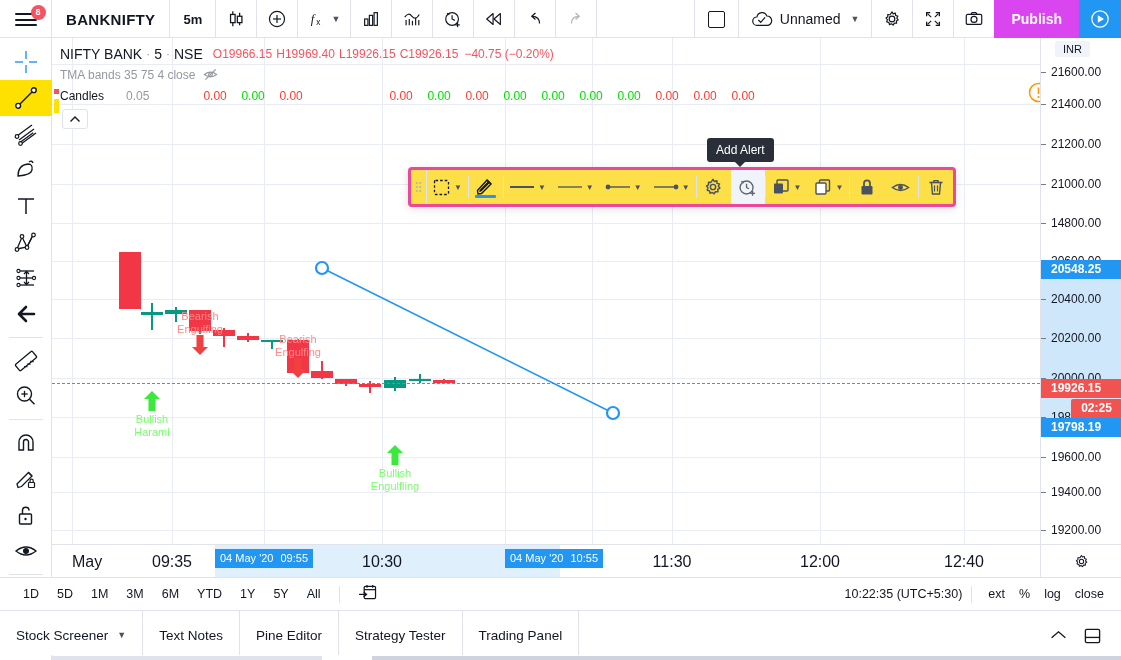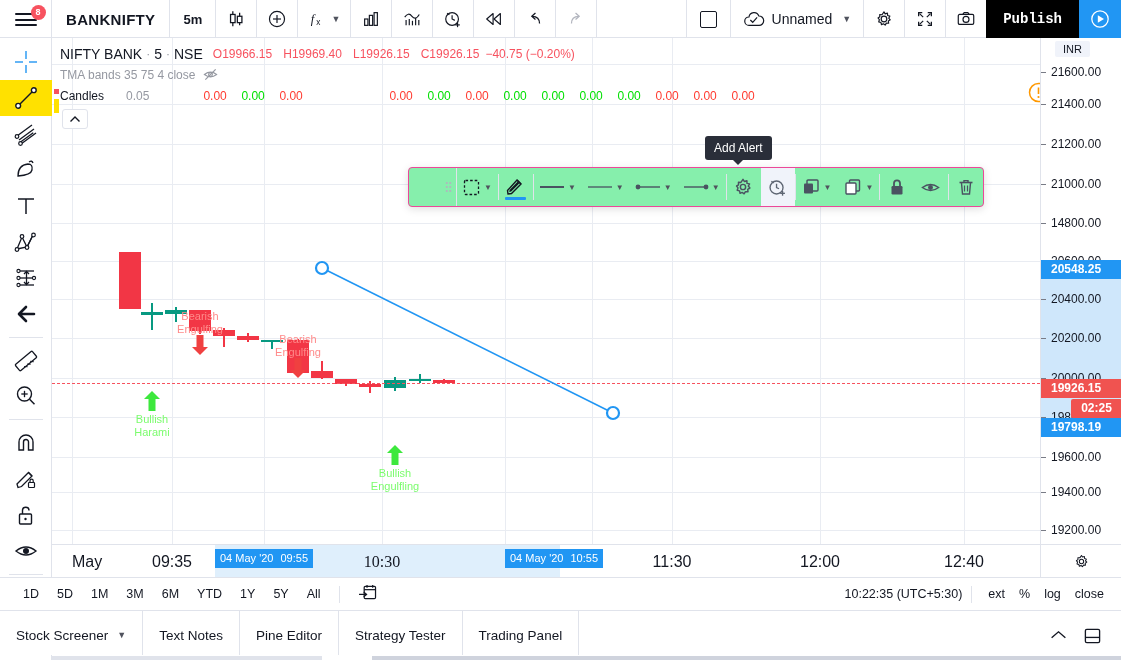--- a/index.html
+++ b/index.html
@@ -45,22 +45,22 @@
   .tb-icon { width: 20px; height: 20px; display: block; }
   .chev { font-size: 9px; color: #50535e; margin-left: 3px; }
 
   
   #topbar-right { margin-left: auto; display: flex; align-items: stretch; }
   .tb-cell.leftborder { border-left: 1px solid #e0e3eb; border-right: none; }
   #layout-cell { width: 44px; }
   .sq-icon { width: 17px; height: 17px; border: 1.6px solid #131722; border-radius: 2px; }
   #unnamed-cell { gap: 7px; font-size: 14px; padding: 0 12px; }
   #publish-cell {
-    background: #000000; color: #fff; font-size: 14px; font-weight: 600;
-    padding: 0 17px; border: none; font-family: Liberation Mono, monospace;
+    background: #d946ef; color: #fff; font-size: 14px; font-weight: 600;
+    padding: 0 17px; border: none;
   }
   #play-cell { background: #2196f3; padding: 0 11px; border: none; }
 
   
   #lefttools {
     position: absolute; top: 38px; left: 0; width: 52px; height: 578px;
     background: #fff; border-right: 1px solid #e0e3eb;
     display: flex; flex-direction: column; align-items: center;
     padding-top: 6px;
   }
@@ -80,21 +80,21 @@
   }
   #grid { position: absolute; inset: 0; }
   .gv { position: absolute; top: 0; bottom: 0; width: 1px; background: #e9ecf2; }
   .gh { position: absolute; left: 0; right: 0; height: 1px; background: #e9ecf2; }
 
   
   #legend { position: absolute; top: 5px; left: 8px; z-index: 6; }
   .lg-row { display: flex; align-items: center; height: 21px; white-space: nowrap; }
   .lg-title { font-size: 14px; color: #131722; }
   .lg-dot { color: #9598a1; margin: 0 4px; font-size: 12px; }
-  .lg-ohlc { font-size: 12px; margin-left: 10px; display: flex; gap: 11px; }
+  .lg-ohlc { font-size: 12px; margin-left: 10px; display: flex; gap: 4px; }
   .lg-ohlc b { font-weight: normal; color: #f7525f; }
   .lg-ohlc .k { color: #f7525f; }
   .lg-sub { font-size: 12px; color: #9598a1; }
   .lg-hidden-icon { margin-left: 8px; width: 15px; height: 15px; }
   .lg-cand { font-size: 12px; color: #131722; }
   .lg-vals { display: flex; font-size: 12px; margin-left: 4px; }
   .lg-vals span { width: 38px; text-align: left; }
   .v-red { color: #ff3b30; }
   .v-green { color: #00e000; }
   #lg-marker-red { position: absolute; left: -6px; top: 46px; width: 5px; height: 5px; background: #f7525f; }
@@ -130,24 +130,24 @@
     position: absolute; left: 0; right: 0; height: 0;
     border-top: 1.4px dashed #f7525f;
   }
 
   
   #trendline { position: absolute; inset: 0; pointer-events: none; }
 
   
   #float-tb {
     position: absolute; top: 129px; left: 356px; z-index: 20;
-    height: 40px; background: #86efac;
-    border: 1px solid #ec4899; border-radius: 4px;
+    height: 40px; background: #fde047;
+    border: 3px solid #ec4899; border-radius: 4px;
     box-shadow: 0 2px 8px rgba(0,0,0,.13);
-    display: flex; align-items: stretch; padding-left: 32px;
+    display: flex; align-items: stretch;
   }
   .ftb-grip {
     width: 16px; display: flex; align-items: center; justify-content: center;
     cursor: move; border-right: 1px solid #e0e3eb;
   }
   .ftb-btn {
     min-width: 34px; padding: 0 5px;
     display: flex; align-items: center; justify-content: center;
     cursor: pointer; position: relative; border-right: 1px solid transparent;
   }
@@ -871,21 +871,21 @@
         <div class="ps-badge blue" style="top: 380px;">19798.19</div>
       </div>
     <div id="ps-countdown" style="top: 361px;">02:25</div>
   </div>
 
   <div id="timescale">
     <div id="ts-range" style="left: 163px; width: 345px;"></div>
     <div id="ts-ticks">
         <div class="ts-tick" style="left: 20px; transform: none;">May</div>
         <div class="ts-tick" style="left: 120px;">09:35</div>
-        <div class="ts-tick" style="left: 330px; font-family: Liberation Serif, serif;">10:30</div>
+        <div class="ts-tick" style="left: 330px;">10:30</div>
         <div class="ts-tick" style="left: 620px;">11:30</div>
         <div class="ts-tick" style="left: 768px;">12:00</div>
         <div class="ts-tick" style="left: 912px;">12:40</div>
       </div>
     <div id="ts-hls">
         <div class="ts-hl" style="left: 163px;">
           <span>04 May '20</span>
           <span>09:55</span>
         </div>
         <div class="ts-hl" style="left: 453px;">

